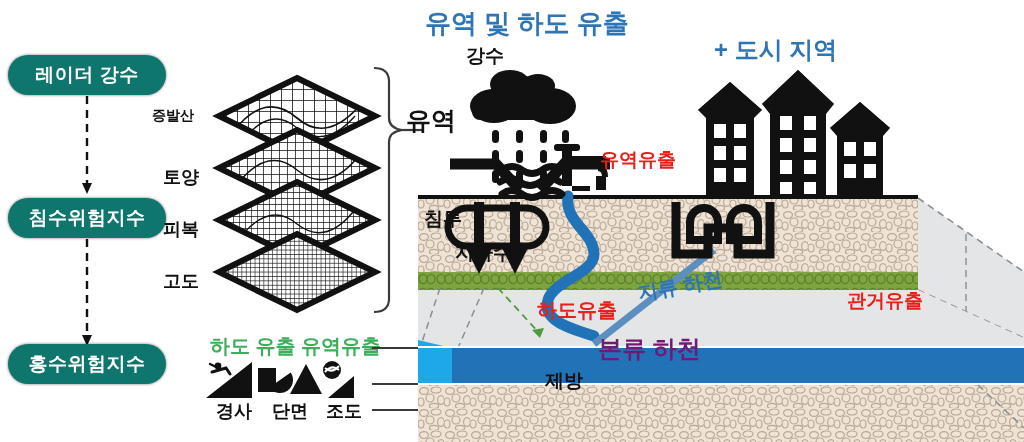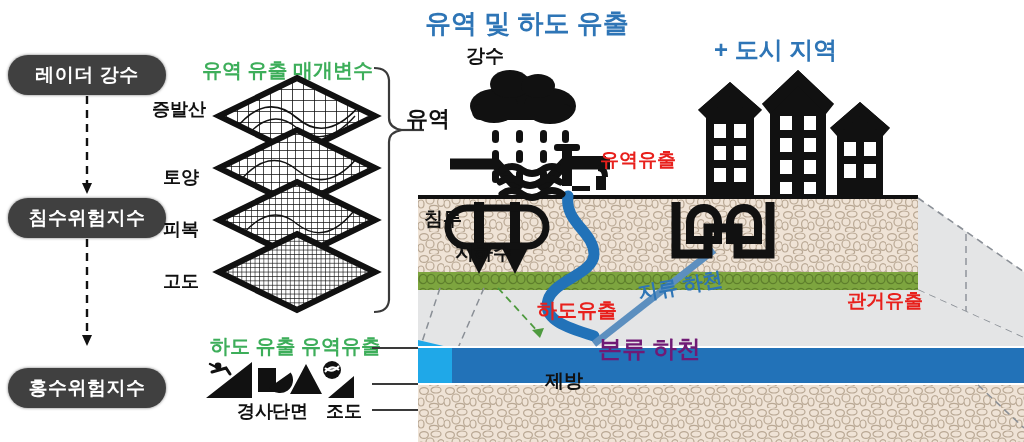--- a/index.html
+++ b/index.html
@@ -5,21 +5,21 @@
   html,body{margin:0;padding:0;background:#fff;}
   body{width:1024px;height:442px;overflow:hidden;
        font-family:"Liberation Sans","DejaVu Sans",sans-serif;}
   #stage{position:relative;width:1024px;height:442px;background:#ffffff;}
 
   .abs{position:absolute;}
 
   
   .pill{
     position:absolute;left:8px;width:158px;height:40px;border-radius:20px;
-    background:#404040;color:#fff;display:flex;align-items:center;
+    background:#0f766e;color:#fff;display:flex;align-items:center;
     justify-content:center;font-weight:bold;font-size:19px;letter-spacing:.5px;
     box-shadow:0 0 3px rgba(0,0,0,.55);
   }
   .pill span{color:#fff;}
 
   
   .lbl{position:absolute;white-space:nowrap;line-height:1;}
   .t-black{color:#111;font-weight:bold;}
   .t-green{color:#3DAE5A;font-weight:bold;}
   .t-blue {color:#2E75B6;font-weight:bold;}
@@ -39,25 +39,24 @@
     <line x1="87" y1="239" x2="87" y2="337" stroke="#111" stroke-width="2.4" stroke-dasharray="8,6"></line>
     <polygon points="87,346 82,335 92,335" fill="#111"></polygon>
   </svg>
 
   <div class="pill" style="top:55px;">
     <span>레이더 강수</span>
   </div>
   <div class="pill" style="top:198px;">
     <span>침수위험지수</span>
   </div>
-  <div class="pill" style="top:368px;">
+  <div class="pill" style="top:344px;">
     <span>홍수위험지수</span>
   </div>
 
-  <div class="lbl t-green" style="left:202px;top:60px;font-size:20px;">유역 유출 매개변수</div>
 
   <svg class="abs" style="left:215px;top:78px;width:165px;height:240px;">
     <defs>
       <pattern id="mesh1" width="11" height="11" patternUnits="userSpaceOnUse" patternTransform="rotate(0)">
         <path d="M0 0 L11 0 M0 0 L0 11" stroke="#111" stroke-width="1.6" fill="none"></path>
       </pattern>
       <pattern id="mesh2" width="8" height="8" patternUnits="userSpaceOnUse">
         <path d="M0 0 L8 0 M0 0 L0 8" stroke="#111" stroke-width="1.5" fill="none"></path>
       </pattern>
       <pattern id="mesh3" width="6" height="6" patternUnits="userSpaceOnUse">
@@ -110,21 +109,21 @@
 
     <g>
       <polygon points="82,156 160,194 82,232 4,194" fill="#ffffff"></polygon>
       <g clip-path="url(#d4)">
           <rect x="0" y="146" width="165" height="96" fill="url(#mesh4)"></rect>
         </g>
       <polygon points="82,156 160,194 82,232 4,194" fill="none" stroke="#111" stroke-width="6"></polygon>
     </g>
   </svg>
 
-  <div class="lbl t-black" style="left:152px;top:100px;font-size:18px;">증발산</div>
+  <div class="lbl t-black" style="left:152px;top:108px;font-size:14px;">증발산</div>
   <div class="lbl t-black" style="left:163px;top:168px;font-size:18px;">토양</div>
   <div class="lbl t-black" style="left:163px;top:220px;font-size:18px;">피복</div>
   <div class="lbl t-black" style="left:163px;top:272px;font-size:18px;">고도</div>
 
   <svg class="abs" style="left:372px;top:62px;width:60px;height:260px;">
     <path d="M2 6 Q16 6 17 18 L17 56 Q17 66 30 68 Q17 70 17 80 L17 238 Q16 250 2 250" fill="none" stroke="#3a3a3a" stroke-width="2.2"></path>
     <line x1="30" y1="68" x2="52" y2="68" stroke="#3a3a3a" stroke-width="2.2"></line>
   </svg>
 
   <div class="lbl t-green" style="left:210px;top:336px;font-size:20px;">하도 유출 유역유출</div>
@@ -145,21 +144,21 @@
     </g>
 
     <g>
       <polygon points="118,40 158,40 158,18 132,40" fill="#111"></polygon>
       <circle cx="136" cy="12" r="9" fill="#111"></circle>
       <path d="M129 14 Q136 6 143 12" stroke="#fff" stroke-width="2" fill="none"></path>
       <path d="M129 10 Q136 16 143 8" stroke="#fff" stroke-width="2" fill="none"></path>
     </g>
   </svg>
 
-  <div class="lbl t-black" style="left:216px;top:402px;font-size:18px;margin-left:21px;">경사</div>
+  <div class="lbl t-black" style="left:216px;top:402px;font-size:18px;">경사</div>
   <div class="lbl t-black" style="left:272px;top:402px;font-size:18px;">단면</div>
   <div class="lbl t-black" style="left:326px;top:402px;font-size:18px;">조도</div>
 
   <svg class="abs" style="left:370px;top:338px;width:130px;height:80px;">
     <path d="M2 10 L52 10 Q64 10 66 20 Q68 28 80 28 Q68 28 66 36 Q64 46 52 46 L2 46" fill="none" stroke="#3a3a3a" stroke-width="2.2" transform="translate(0,0)"></path>
     <path d="M52 46 L52 72 L2 72" fill="none" stroke="#3a3a3a" stroke-width="2.2"></path>
     <line x1="80" y1="28" x2="122" y2="28" stroke="#3a3a3a" stroke-width="2.2"></line>
   </svg>
 
   <div class="lbl t-blue" style="left:714px;top:38px;font-size:24px;">+ 도시 지역</div>
@@ -311,21 +310,21 @@
       <g fill="#fff">
         <rect x="158" y="80" width="12" height="14"></rect>
           <rect x="178" y="80" width="12" height="14"></rect>
         <rect x="158" y="102" width="12" height="14"></rect>
           <rect x="178" y="102" width="12" height="14"></rect>
       </g>
     </g>
   </svg>
 
   <div class="lbl t-black" style="left:466px;top:46px;font-size:19px;">강수</div>
-  <div class="lbl t-black" style="left:406px;top:108px;font-size:22px;">유역</div>
+  <div class="lbl t-black" style="left:406px;top:108px;font-size:25px;">유역</div>
   <div class="lbl t-red" style="left:600px;top:150px;font-size:19px;">유역유출</div>
   <div class="lbl t-black" style="left:424px;top:209px;font-size:19px;">침투</div>
   <div class="lbl t-black" style="left:419px;top:243px;font-size:19px;margin-left:36px;">지하수</div>
   <div class="lbl t-red" style="left:537px;top:300px;font-size:20px;">하도유출</div>
   <div class="lbl t-blue" style="left:638px;top:283px;font-size:20px;transform:rotate(-10deg);transform-origin:left center;">지류 하천</div>
   <div class="lbl t-red" style="left:847px;top:291px;font-size:19px;">관거유출</div>
   <div class="lbl t-white" style="left:598px;top:337px;font-size:24px;">본류 하천</div>
   <div class="lbl t-black" style="left:545px;top:371px;font-size:19px;">제방</div>
 
 </div>

